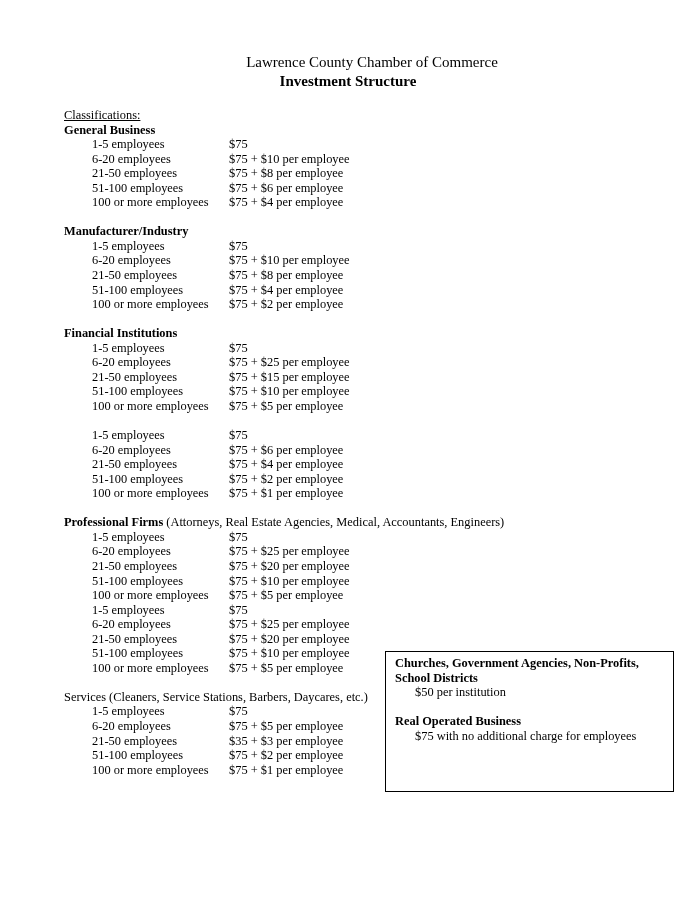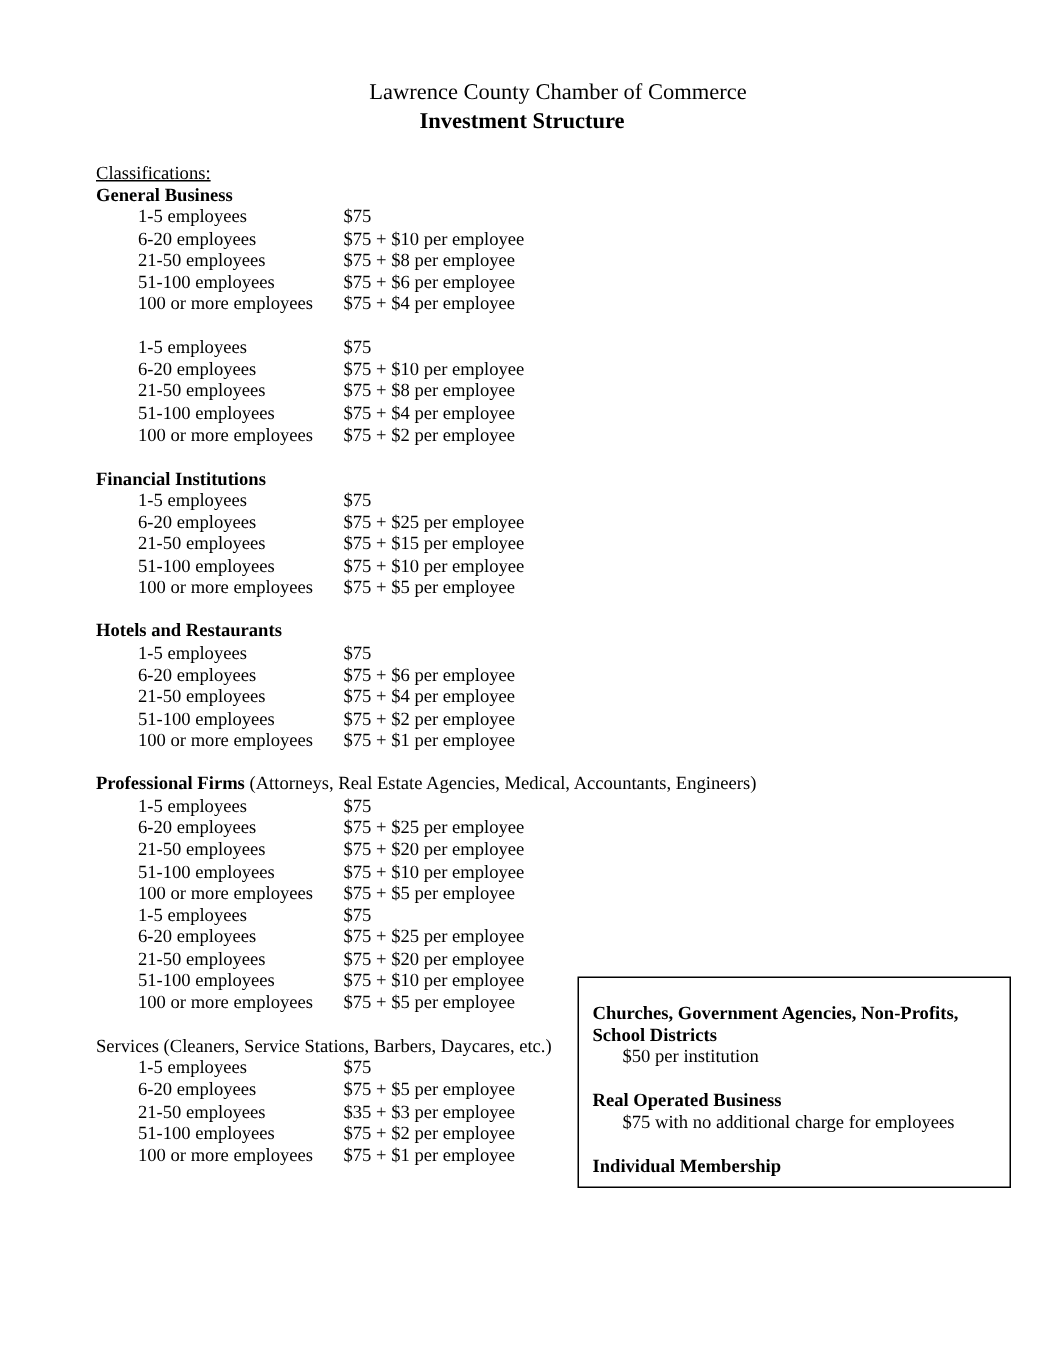--- a/index.html
+++ b/index.html
@@ -57,21 +57,21 @@
     }
 
     .side-box {
       position: absolute;
       left: 385px;
       top: 651px;
       width: 289px;
       height: 141px;
       border: 1px solid #000000;
       box-sizing: border-box;
-      padding: 16px 0 0 9px;
+      padding: 4px 0 0 9px;
       font-size: 12.4px;
     }
     .side-box .bline {
       line-height: 14.55px;
       height: 14.55px;
       white-space: nowrap;
     }
     .side-box .bhead { font-weight: bold; }
     .side-box .bdetail { padding-left: 20px; }
     .side-box .bgap { height: 14.55px; }
@@ -101,20 +101,21 @@
   <div class="line row">
       <span class="size">51-100 employees</span>
       <span class="price">$75 + $6 per employee</span>
     </div>
   <div class="line row">
       <span class="size">100 or more employees</span>
       <span class="price">$75 + $4 per employee</span>
     </div>
   <div class="gap"></div>
 
+  <div class="line heading"><b>Manufacturer/Industry</b></div>
   <div class="line row">
       <span class="size">1-5 employees</span>
       <span class="price">$75</span>
     </div>
   <div class="line row">
       <span class="size">6-20 employees</span>
       <span class="price">$75 + $10 per employee</span>
     </div>
   <div class="line row">
       <span class="size">21-50 employees</span>
@@ -146,21 +147,20 @@
   <div class="line row">
       <span class="size">51-100 employees</span>
       <span class="price">$75 + $10 per employee</span>
     </div>
   <div class="line row">
       <span class="size">100 or more employees</span>
       <span class="price">$75 + $5 per employee</span>
     </div>
   <div class="gap"></div>
 
-  <div class="line heading"><b>Hotels and Restaurants</b></div>
   <div class="line row">
       <span class="size">1-5 employees</span>
       <span class="price">$75</span>
     </div>
   <div class="line row">
       <span class="size">6-20 employees</span>
       <span class="price">$75 + $6 per employee</span>
     </div>
   <div class="line row">
       <span class="size">21-50 employees</span>
@@ -243,14 +243,13 @@
 </div>
 
 <div class="side-box">
   <div class="bline bhead">Churches, Government Agencies, Non-Profits,</div>
   <div class="bline bhead">School Districts</div>
   <div class="bline bdetail">$50 per institution</div>
   <div class="bgap"></div>
   <div class="bline bhead">Real Operated Business</div>
   <div class="bline bdetail">$75 with no additional charge for employees</div>
   <div class="bgap"></div>
-  <div class="bline bhead">Individual Membership</div>
 </div>
 
 </body></html>

